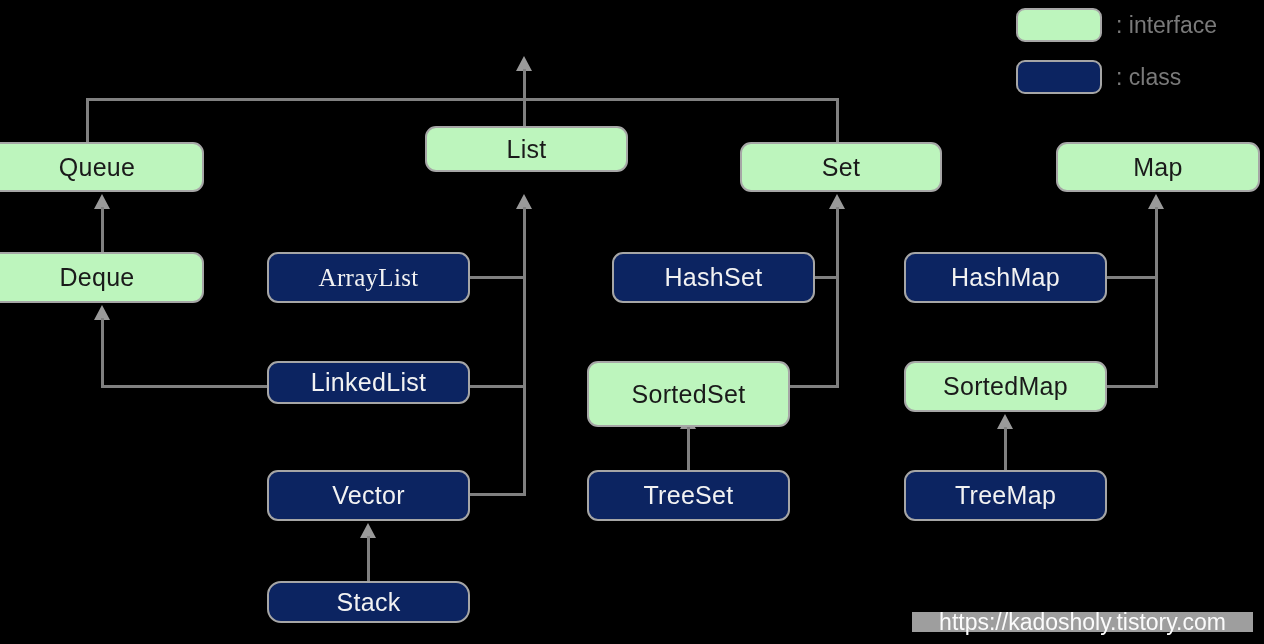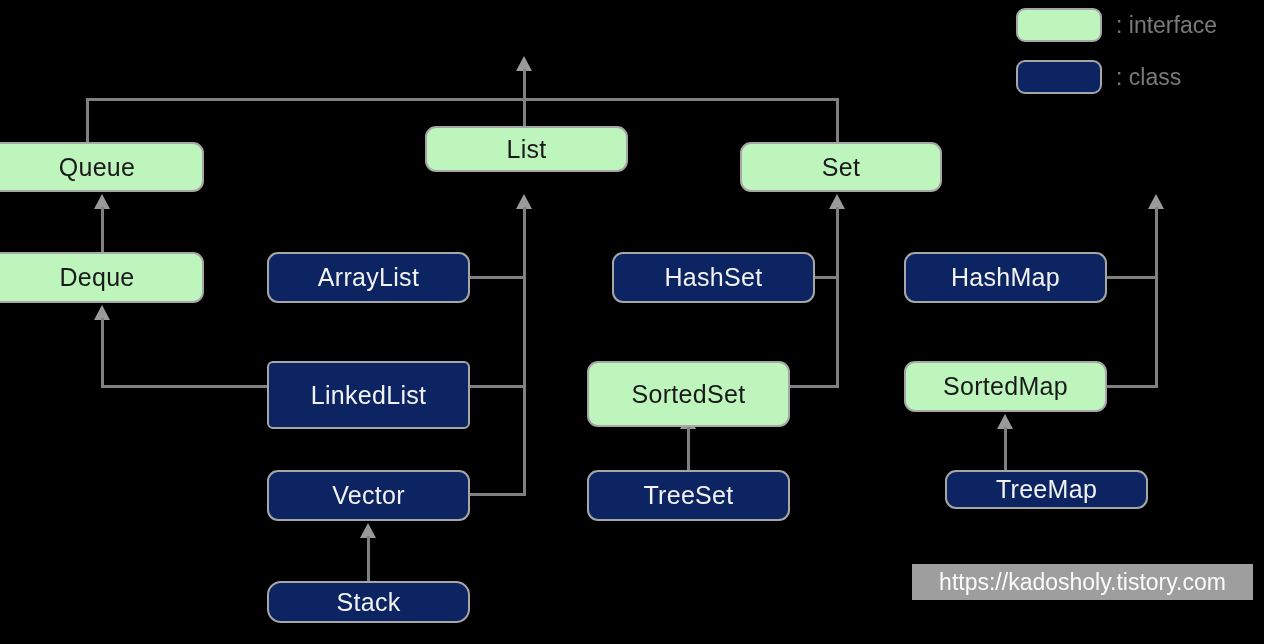--- a/index.html
+++ b/index.html
@@ -36,40 +36,40 @@
   }
   .legend-box{
     position:absolute;width:86px;height:34px;border:2px solid var(--box-border);
     border-radius:9px;box-sizing:border-box;
   }
   .legend-label{
     position:absolute;left:1116px;width:160px;height:34px;display:flex;align-items:center;
     color:var(--legend-text);font-size:23px;
   }
   #watermark{
-    position:absolute;left:912px;top:564px;width:341px;height:36px;
+    position:absolute;left:912px;top:612px;width:341px;height:20px;
     background:var(--watermark-bg);color:var(--watermark-text);
     display:flex;align-items:center;justify-content:center;font-size:23px;
   }
   
   #n-collection{left:423px;top:6px;width:204px;height:49px;}
   #n-queue{left:-10px;top:142px;width:214px;height:50px;}
   #n-list{left:425px;top:126px;width:203px;height:46px;}
   #n-set{left:740px;top:142px;width:202px;height:50px;}
   #n-map{left:1056px;top:142px;width:204px;height:50px;}
   #n-deque{left:-10px;top:252px;width:214px;height:51px;}
-  #n-arraylist{left:267px;top:252px;width:203px;height:51px;}
+  #n-arraylist{left:267px;top:252px;width:203px;height:51px;font-family:Liberation Serif, serif;}
   #n-hashset{left:587px;top:252px;width:203px;height:51px;margin-left:25px;}
   #n-hashmap{left:904px;top:252px;width:203px;height:51px;}
-  #n-linkedlist{left:267px;top:361px;width:203px;height:68px;border-radius:6px;}
+  #n-linkedlist{left:267px;top:361px;width:203px;height:43px;}
   #n-sortedset{left:587px;top:361px;width:203px;height:66px;}
   #n-sortedmap{left:904px;top:361px;width:203px;height:51px;}
   #n-vector{left:267px;top:470px;width:203px;height:51px;}
   #n-treeset{left:587px;top:470px;width:203px;height:51px;}
-  #n-treemap{left:904px;top:470px;width:203px;height:39px;margin-left:41px;}
+  #n-treemap{left:904px;top:470px;width:203px;height:51px;}
   #n-stack{left:267px;top:581px;width:203px;height:42px;border-radius:14px;}
 </style>
 </head>
 <body>
 
 <div id="canvas">
 
   <div class="line" style="left:86px;top:98px;width:753px;height:3px;"></div>
 
   <div class="arrowhead" style="left:516px;top:56px;"></div>
@@ -107,20 +107,21 @@
 
   <div class="arrowhead" style="left:997px;top:414px;"></div>
   <div class="line" style="left:1004px;top:427px;width:3px;height:43px;"></div>
 
   <div class="arrowhead" style="left:360px;top:523px;"></div>
   <div class="line" style="left:367px;top:536px;width:3px;height:45px;"></div>
 
   <div id="n-queue" class="node iface">Queue</div>
   <div id="n-list" class="node iface">List</div>
   <div id="n-set" class="node iface">Set</div>
+  <div id="n-map" class="node iface">Map</div>
   <div id="n-deque" class="node iface">Deque</div>
   <div id="n-arraylist" class="node cls">ArrayList</div>
   <div id="n-hashset" class="node cls">HashSet</div>
   <div id="n-hashmap" class="node cls">HashMap</div>
   <div id="n-linkedlist" class="node cls">LinkedList</div>
   <div id="n-sortedset" class="node iface">SortedSet</div>
   <div id="n-sortedmap" class="node iface">SortedMap</div>
   <div id="n-vector" class="node cls">Vector</div>
   <div id="n-treeset" class="node cls">TreeSet</div>
   <div id="n-treemap" class="node cls">TreeMap</div>

